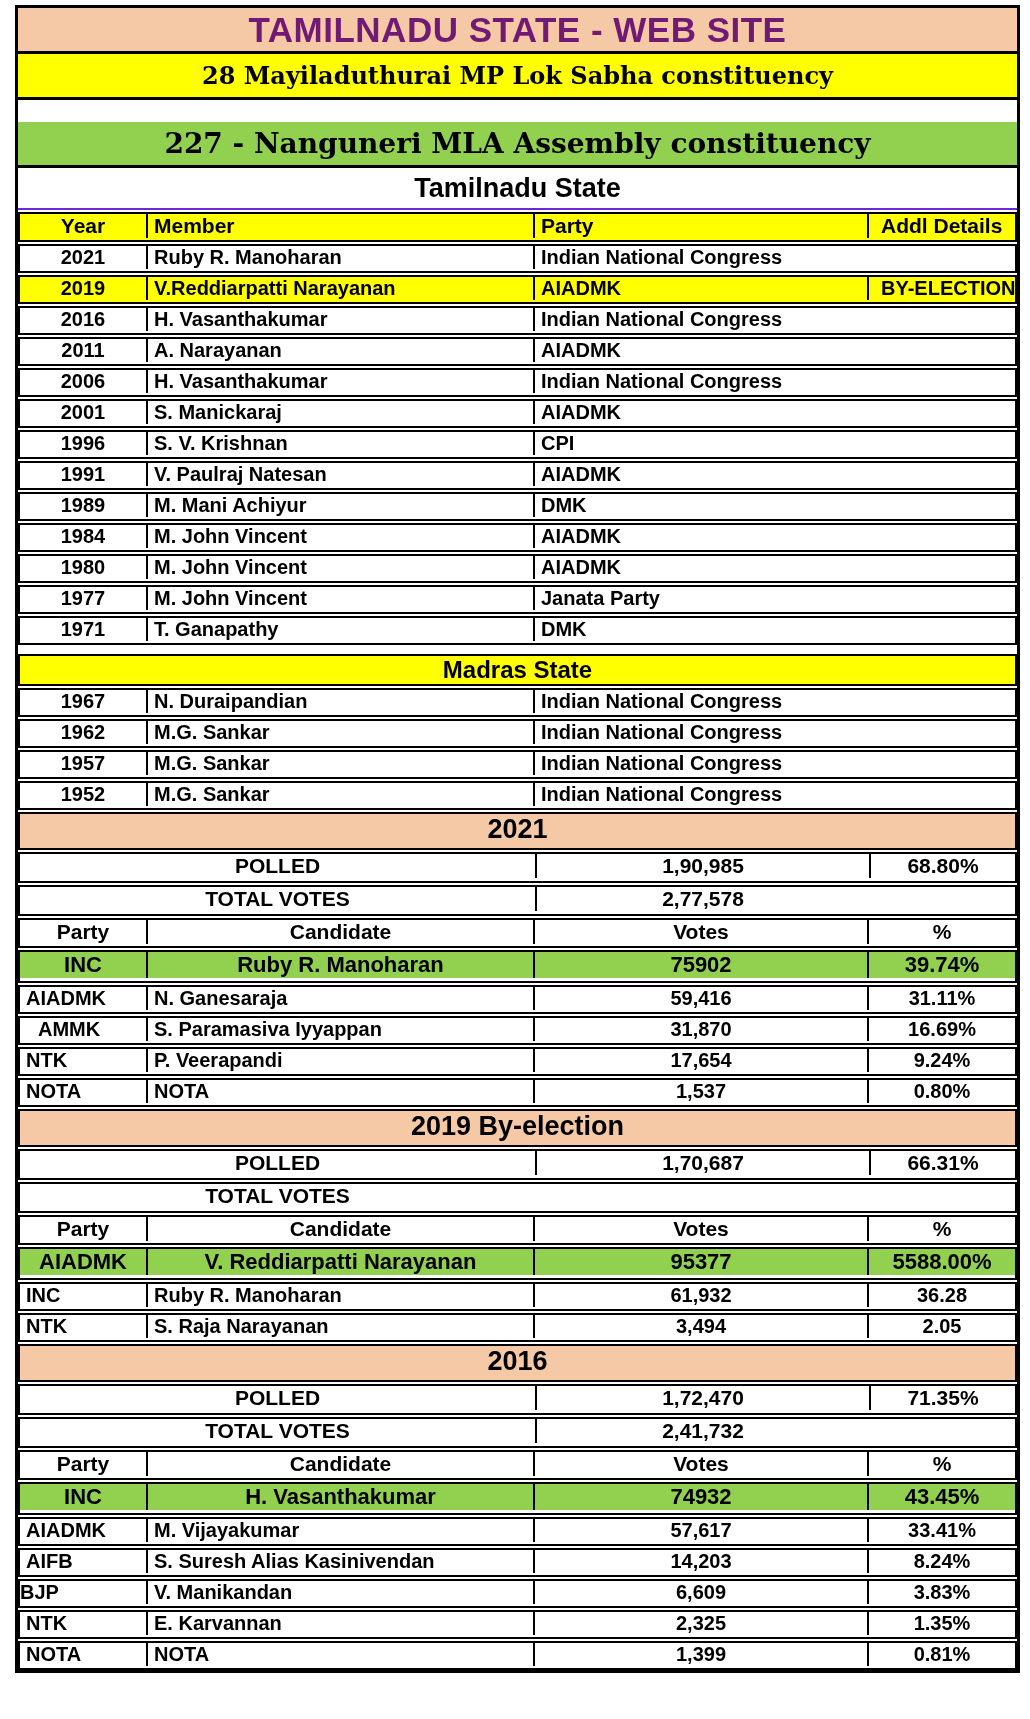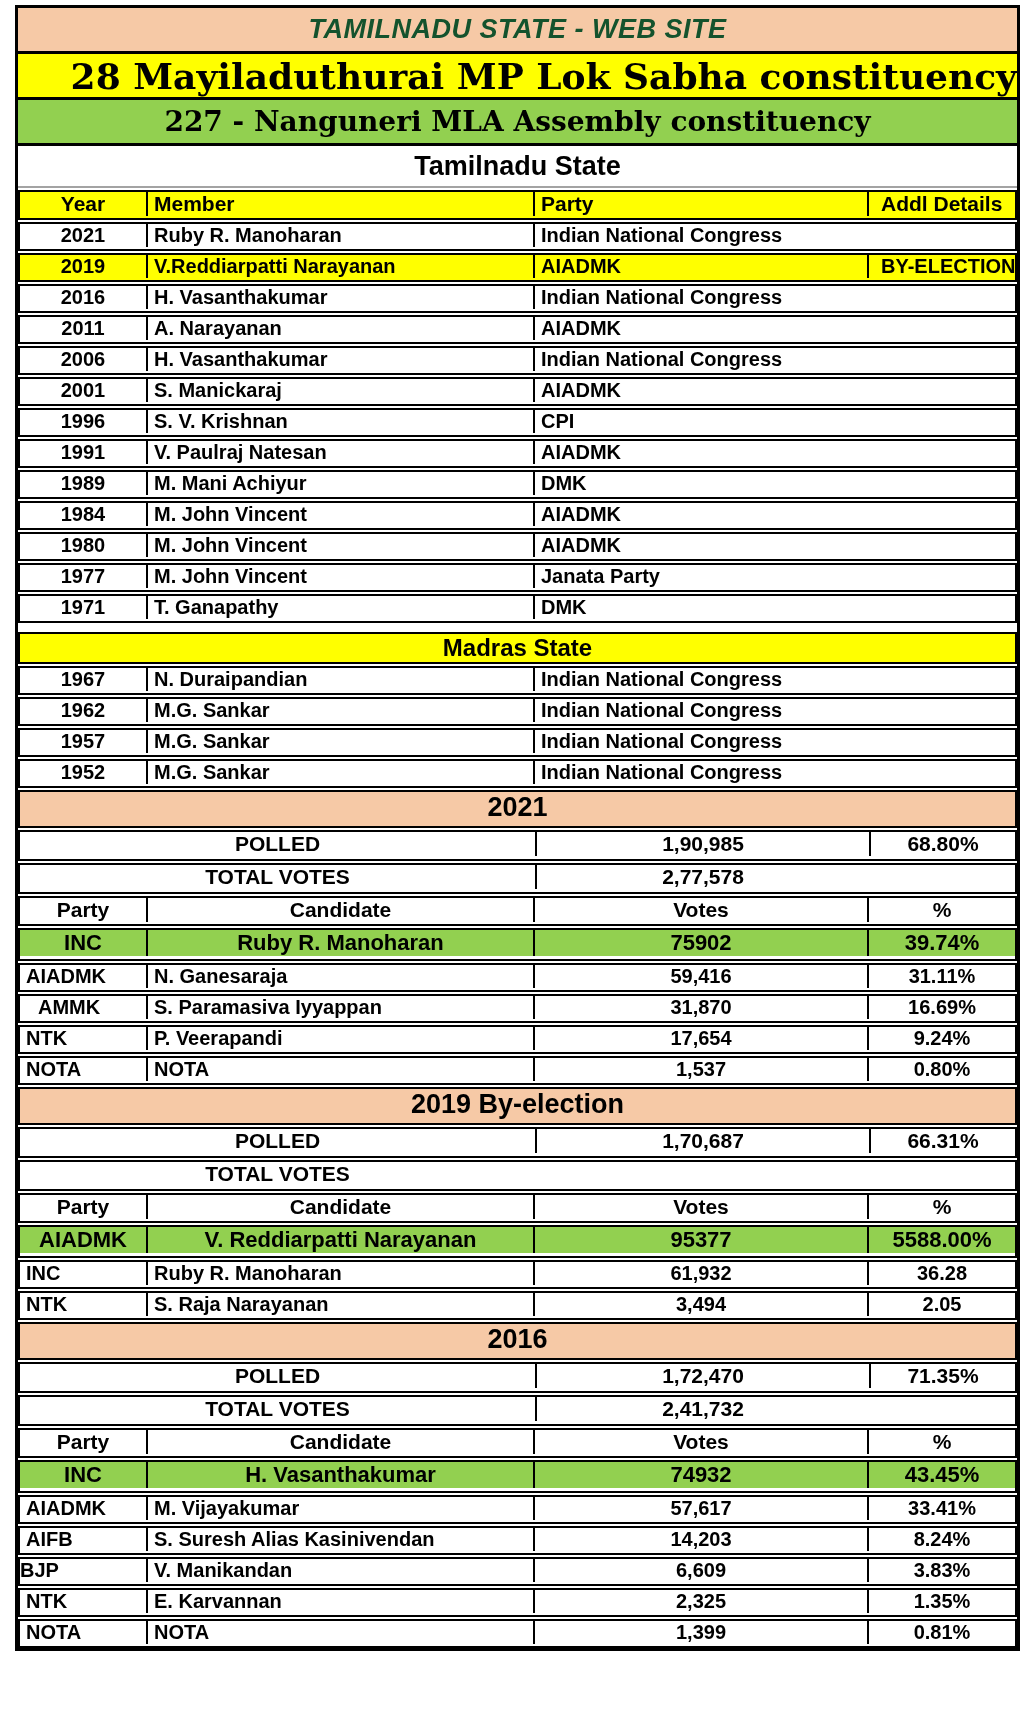--- a/index.html
+++ b/index.html
@@ -4,24 +4,24 @@
 <style>
   * { box-sizing: border-box; }
   html,body { margin:0; padding:0; background:#fff; }
   body { width:1030px; height:1719px; overflow:hidden;
          font-family:"Liberation Sans", sans-serif; font-weight:700; color:#000; }
   .sheet { margin:5px 0 0 15px; width:1005px; border:3px solid #000; background:#fff; }
 
   
   .banner { display:flex; align-items:center; justify-content:center;
             height:46px; border-bottom:3px solid #000; text-align:center; }
-  .banner.peach  { background:#F6C9A6; color:#14532d; font-size:27px; letter-spacing:.5px;font-style:italic; }
-  .banner.yellow { background:#FFFF00; font-family:"DejaVu Serif", serif; font-size:36px;justify-content:flex-end; }
-  .banner.green  { background:#92D050; font-family:"DejaVu Serif", serif; font-size:28px; }
-  .banner.plain  { background:#fff; font-size:27px; height:42px; border-bottom:2px solid #a3a3a3; }
+  .banner.peach  { background:#F6C9A6; color:#701a75; font-size:35px; letter-spacing:.5px; }
+  .banner.yellow { background:#FFFF00; font-family:"DejaVu Serif", serif; font-size:24px; }
+  .banner.green  { background:#92D050; font-family:"DejaVu Serif", serif; font-size:28px;margin-top:22px; }
+  .banner.plain  { background:#fff; font-size:27px; height:42px; border-bottom:2px solid #6d28d9; }
 
   
   .row { display:flex; align-items:flex-start; border:2px solid #000; margin-top:2px;
          background:#fff; min-height:29px; font-size:20px; }
   .row > div { display:flex; align-items:center; overflow:hidden; white-space:nowrap; }
   .c1 { width:126px; justify-content:center; }
   .c2 { width:387px; border-left:2px solid #000; padding-left:6px; }
   .c3 { width:334px; border-left:2px solid #000; padding-left:6px; }
   .c4 { flex:1;      border-left:2px solid #000; padding-left:12px; }
   .ctr { justify-content:center !important; padding-left:0 !important; }

